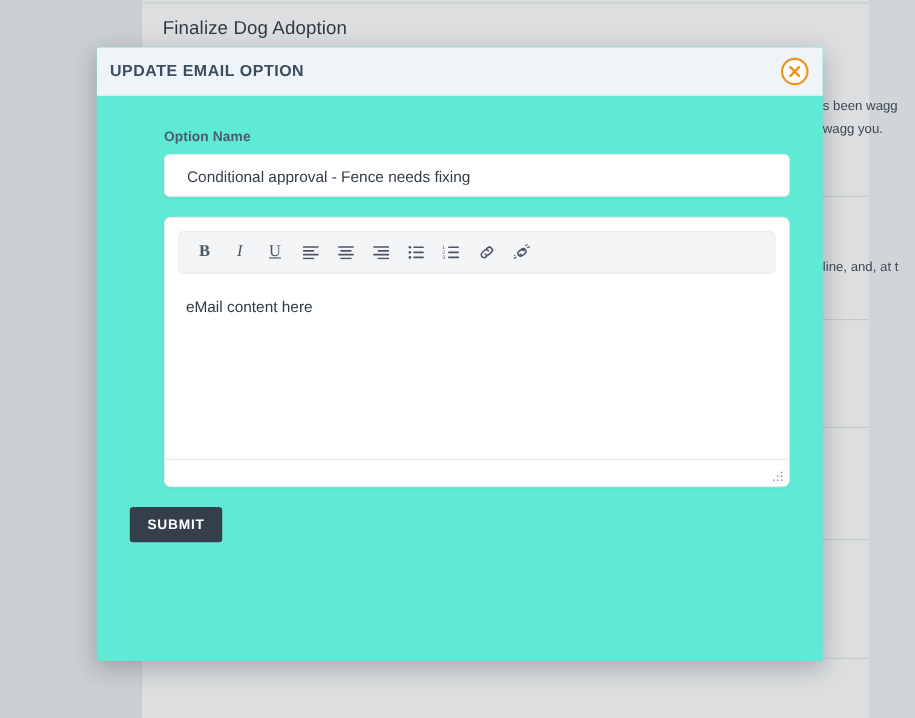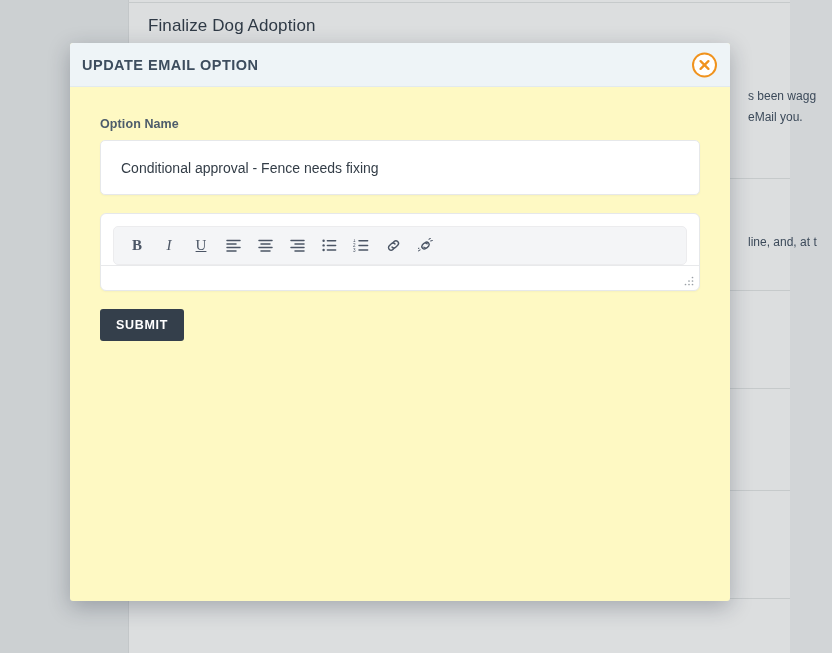--- a/index.html
+++ b/index.html
@@ -66,24 +66,24 @@
     position: absolute;
     font-size: 12px;
     color: #3c4a5a;
     white-space: nowrap;
     line-height: 21px;
   }
 
   
   .modal {
     position: absolute;
-    left: 70px; top: 43px;
+    left: 88px; top: 43px;
     width: 660px;
     height: 558px;
-    background: #fef9c3;
+    background: #5eead4;
     border-radius: 3px;
     box-shadow: 0 6px 22px rgba(20,30,45,.28);
     overflow: hidden;
   }
   .modal-header {
     position: relative;
     height: 43px;
     background: #eef4f7;
     border-bottom: 1px solid #e2eaee;
     display: flex;
@@ -120,34 +120,34 @@
   }
   .field-label {
     font-size: 12.5px;
     font-weight: bold;
     color: #4d5c6b;
     margin-bottom: 9px;
     letter-spacing: .1px;
   }
   .text-input {
     width: 100%;
-    height: 55px;
+    height: 39px;
     box-sizing: border-box;
     border: 1px solid #e6e8ea;
     border-radius: 5px;
     padding: 0 20px;
     font-family: "Liberation Sans", sans-serif;
     font-size: 14px;
     color: #333d47;
     background: #fff;
     outline: none;
     box-shadow: 0 1px 2px rgba(0,0,0,.035);
   }
   .text-input::placeholder { color: #737f8b; opacity: 1; }
-  .field-block { margin-bottom: 18px; }
+  .field-block { margin-bottom: 18px; margin-left: 31px; }
   .field-block.body-block { margin-bottom: 0; }
 
   
   .editor {
     border: 1px solid #e6e8ea;
     border-radius: 6px;
     background: #fff;
     box-shadow: 0 1px 2px rgba(0,0,0,.035);
     overflow: hidden;
   }
@@ -228,21 +228,21 @@
 
   <div class="bg-page-title">Finalize Dog Adoption</div>
 
   <div class="bg-hr" style="top:178px"></div>
   <div class="bg-hr" style="top:290px"></div>
   <div class="bg-hr" style="top:388px"></div>
   <div class="bg-hr" style="top:490px"></div>
   <div class="bg-hr" style="top:598px"></div>
 
   <div class="bg-snippet" style="left:748px; top:86px">s been wagg</div>
-  <div class="bg-snippet" style="left:748px; top:107px">eMail you.</div>
+  <div class="bg-snippet" style="left:748px; top:107px">wagg you.</div>
   <div class="bg-snippet" style="left:748px; top:232px">line, and, at t</div>
 </div>
 
 <div class="modal">
 
   <div class="modal-header">
     <div class="modal-title">UPDATE EMAIL OPTION</div>
 
     <div class="close-btn">
       <svg width="11" height="11" viewBox="0 0 11 11" aria-hidden="true">
@@ -353,20 +353,21 @@
               <g stroke="#4b5565" stroke-width="1.1" stroke-linecap="round">
                 <path d="M11.6 1.4l1.6-1.1"></path>
                   <path d="M13.4 3.1l1.9-.5"></path>
                 <path d="M2.2 12.6l-1.6 1.1"></path>
                   <path d="M1.0 10.8l-.9.4"></path>
               </g>
             </svg>
           </div>
         </div>
 
+        <div class="editor-area">eMail content here</div>
 
         <div class="editor-statusbar">
           <svg class="resize-grip" viewBox="0 0 11 11">
             <g fill="#9aa0a6">
               <circle cx="9.5" cy="1.5" r=".85"></circle>
               <circle cx="9.5" cy="5" r=".85"></circle>
                 <circle cx="6" cy="5" r=".85"></circle>
               <circle cx="9.5" cy="8.5" r=".85"></circle>
                 <circle cx="6" cy="8.5" r=".85"></circle>
                 <circle cx="2.5" cy="8.5" r=".85"></circle>

